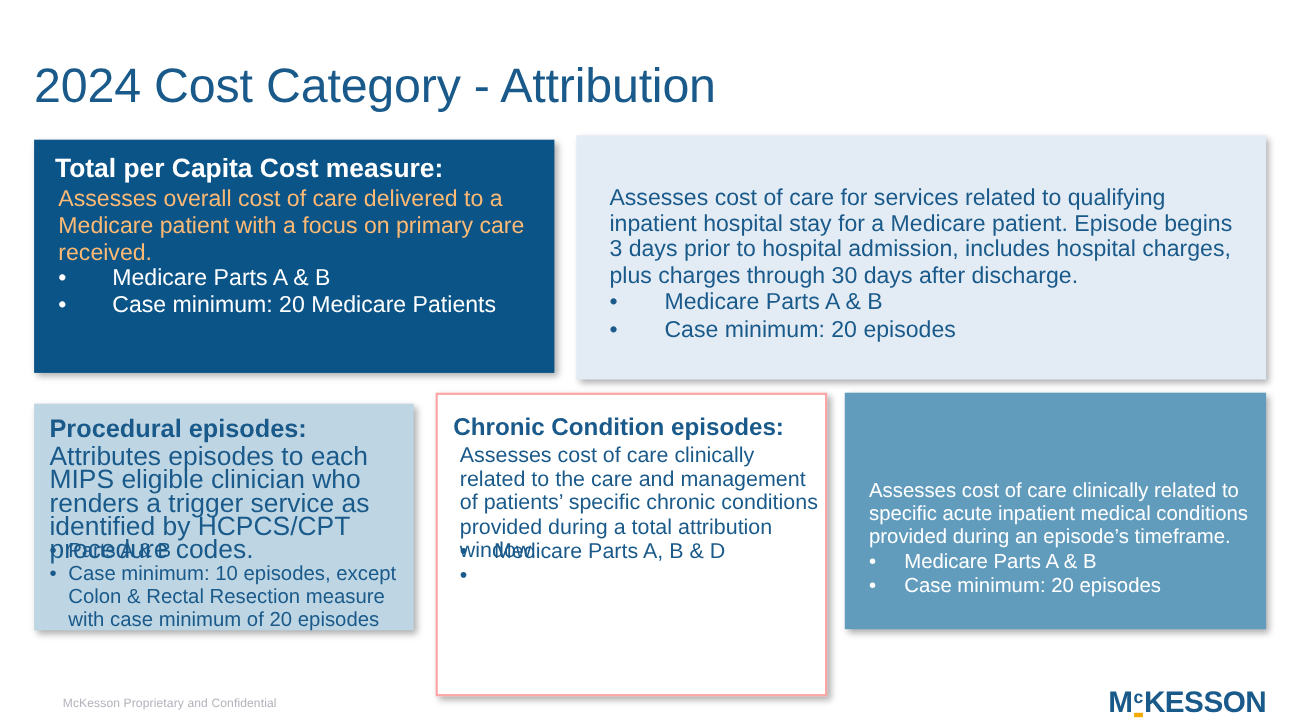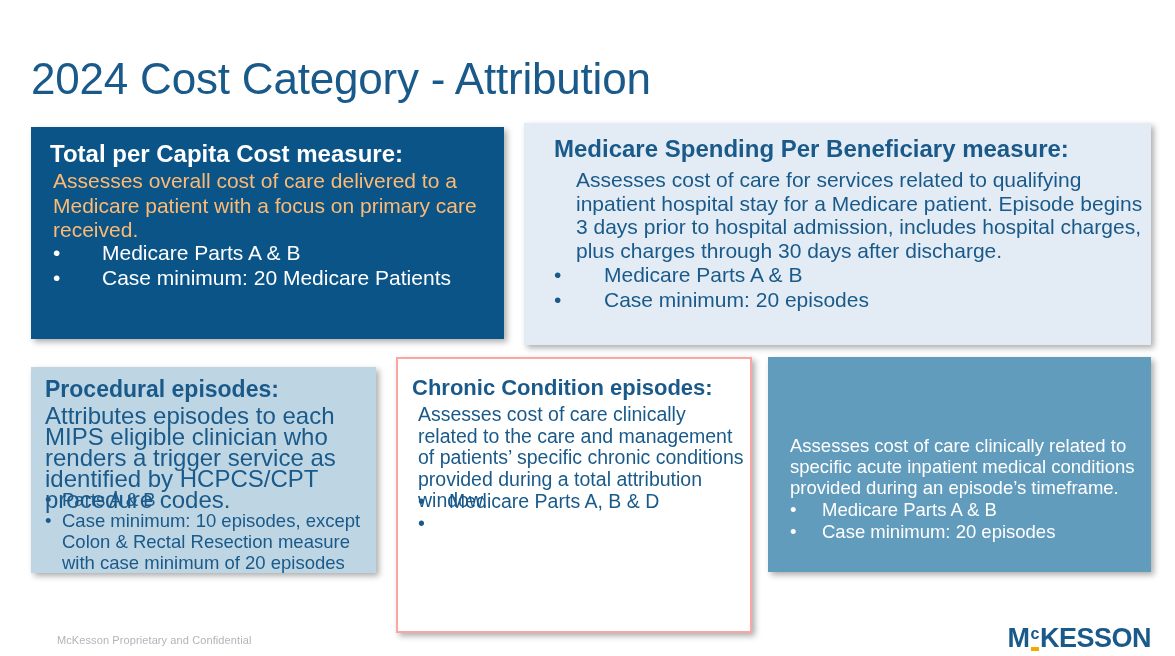--- a/index.html
+++ b/index.html
@@ -118,21 +118,20 @@
     color: #1a5a8a;
     white-space: nowrap;
   }
   #card-mspb .card-body {
     position: absolute;
     left: 30px; top: 45px;
     width: 580px;
     font-size: 21px;
     line-height: 23.5px;
     color: #1a5a8a;
-    margin-left: 22px;
   }
   #card-mspb .bullets {
     position: absolute;
     left: 30px; top: 140px;
     width: 580px;
     font-size: 21px;
     line-height: 24.5px;
     color: #1a5a8a;
   }
   #card-mspb .bullets li { padding-left: 50px; height: 24.5px; }
@@ -302,21 +301,20 @@
         <span>Medicare Parts A &amp; B</span>
       </li>
       <li>
         <span class="bullet-dot">•</span>
         <span>Case minimum: 20 Medicare Patients</span>
       </li>
     </ul>
   </section>
 
   <section class="card" id="card-mspb">
-    <div class="card-heading">Medicare Spending Per Beneficiary measure:</div>
     <p class="card-body">Assesses cost of care for services related to qualifying inpatient hospital stay for a Medicare patient. Episode begins 3 days prior to hospital admission, includes hospital charges, plus charges through 30 days after discharge.</p>
     <ul class="bullets">
       <li>
         <span class="bullet-dot">•</span>
         <span>Medicare Parts A &amp; B</span>
       </li>
       <li>
         <span class="bullet-dot">•</span>
         <span>Case minimum:  20 episodes</span>
       </li>

